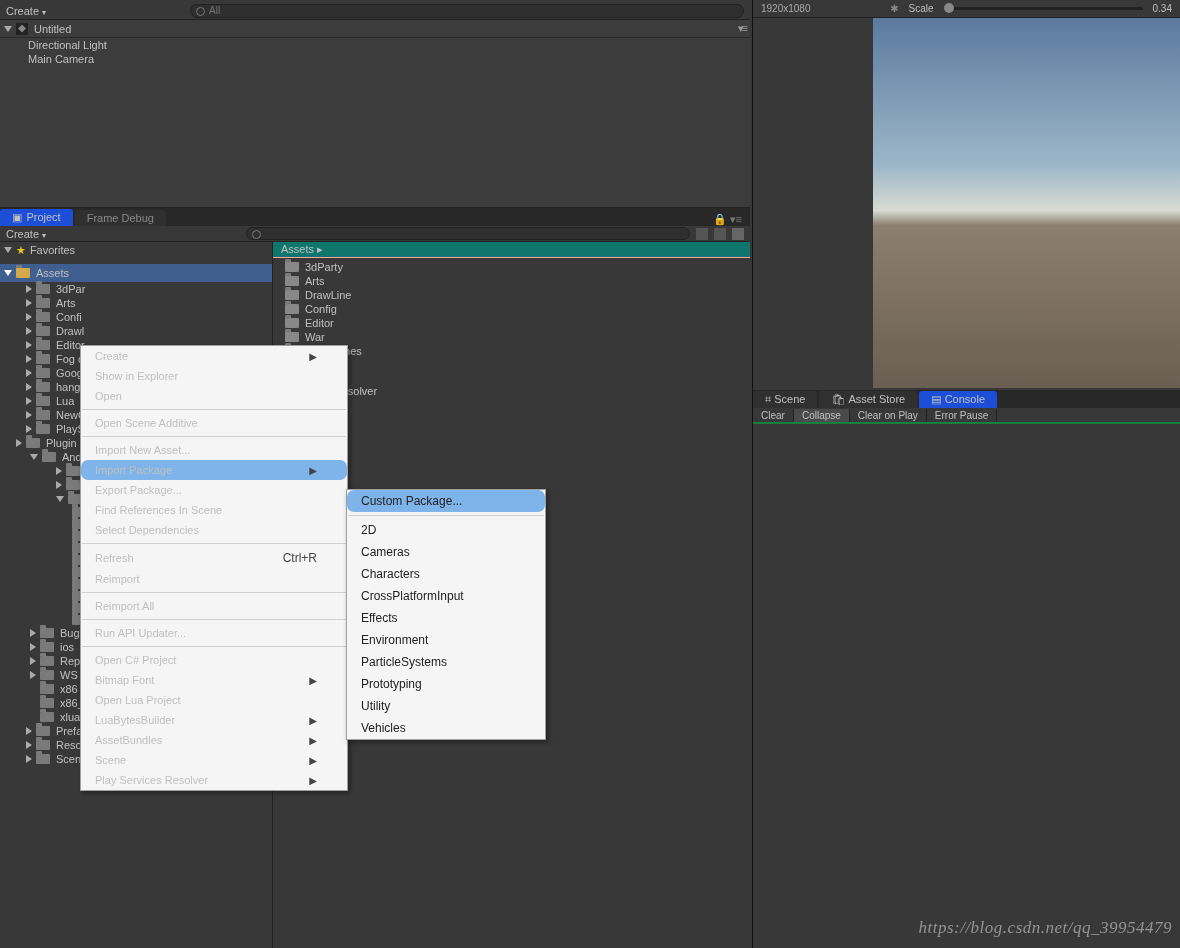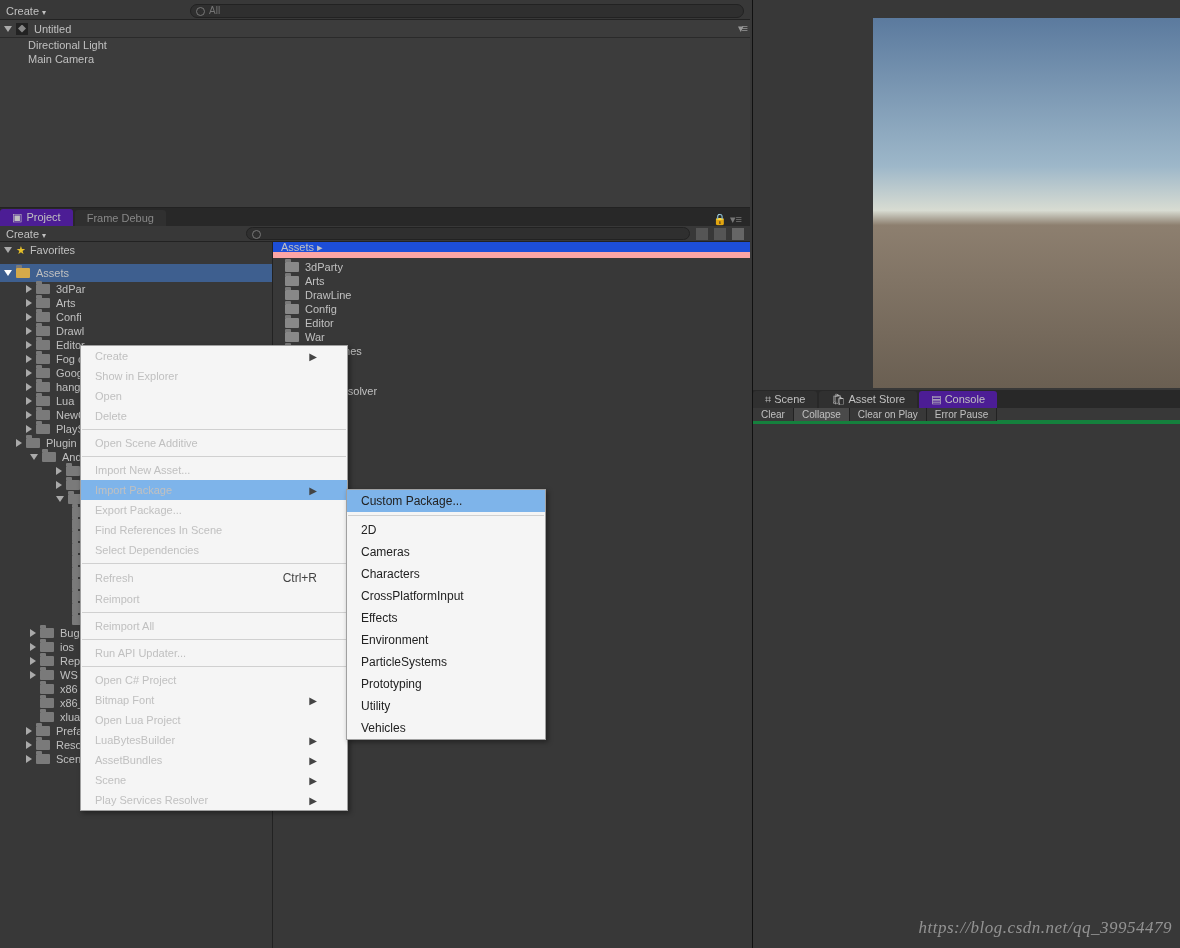--- a/index.html
+++ b/index.html
@@ -21,21 +21,21 @@
 .tri { width:0; height:0; border-left:4px solid transparent; border-right:4px solid transparent; border-top:6px solid #aaa; margin-right:4px; }
 .tri-r { width:0; height:0; border-top:4px solid transparent; border-bottom:4px solid transparent; border-left:6px solid #aaa; margin-right:4px; }
 .unity-icon { width:12px; height:12px; background:#222; margin-right:6px; position:relative; }
 .unity-icon::before{content:"";position:absolute;inset:2px;background:#888;clip-path:polygon(50% 0,100% 50%,50% 100%,0 50%);}
 .hier-item { padding:1px 4px 1px 28px; font-size:11px; }
 .hamb { margin-left:auto; color:#999; letter-spacing:-2px; }
 
 
 .proj-tabs { height:18px; background:#282828; display:flex; align-items:flex-end; }
 .tab { padding:2px 12px; background:#3c3c3c; border-top-left-radius:3px; border-top-right-radius:3px; margin-right:2px; font-size:11px; }
-.tab.active { background:#4c1d95;margin-top:22px; }
+.tab.active { background:#1d4ed8;margin-top:22px; }
 .tab.inactive { background:#303030; color:#888; }
 .lock-row { margin-left:auto; padding-right:8px; color:#777; }
 
 
 .proj-toolbar { height:16px; background:#383838; display:flex; align-items:center; border-bottom:1px solid #222; padding:0 6px; }
 .proj-search { flex:1; margin-left:200px; position:relative; }
 .proj-search input { width:100%; height:13px; background:#2f2f2f; border:1px solid #222; border-radius:8px; padding:0 18px; color:#aaa; font-size:10px; }
 .proj-icons { display:flex; gap:6px; margin-left:6px; }
 .small-ico { width:12px; height:12px; background:#555; }
 
@@ -52,43 +52,43 @@
 
 .assets-head { height:18px; display:flex; align-items:center; padding:0 4px; background:#3e5f8f; color:#fff; margin-top:6px; }
 .folder-item { display:flex; align-items:center; padding:1px 4px 1px 16px; }
 .indent1 { padding-left:30px; }
 .indent2 { padding-left:46px; }
 .indent3 { padding-left:62px; }
 .tri-ph { width:10px; display:inline-block; }
 .folder { width:14px; height:10px; background:#7a7a7a; border-radius:1px; margin-right:6px; position:relative; }
 .folder::before { content:""; position:absolute; top:-3px; left:0; width:6px; height:3px; background:#7a7a7a; border-radius:1px 1px 0 0; }
 
-.bc { height:16px; display:flex; align-items:center; padding:0 8px; background:#1d4ed8; color:#c0c0c0; border-bottom:6px solid #fca5a5; }
+.bc { height:16px; display:flex; align-items:center; padding:0 8px; background:#0f766e; color:#c0c0c0; border-bottom:1px solid #fca5a5; }
 .asset-list { padding:2px 0; }
 .asset-item { display:flex; align-items:center; padding:1px 8px 1px 12px; }
 
 
 .ctx { position:absolute; background:#f5f5f5; border:1px solid #a0a0a0; box-shadow:2px 2px 5px rgba(0,0,0,0.4); z-index:100; }
 .ctx-item { padding:4px 30px 4px 14px; font-size:12px; color:#222; display:flex; align-items:center; justify-content:space-between; }
 .ctx-item.disabled { color:#999; }
-.ctx-item.hl { background:#7eb4ea; }
+.ctx-item.hl { background:#7eb4ea;border-radius:7px; }
 .ctx-sep { height:1px; background:#d0d0d0; margin:3px 1px; }
 .ctx-arrow { margin-left:auto; font-size:10px; color:#444; }
 .ctx .shortcut { color:#444; font-size:12px;margin-left:12px; }
 
 
 .right-col { position:absolute; left:752px; top:0; width:428px; height:948px; background:#383838; border-left:1px solid #111; }
 .game-bar { height:18px; background:#383838; display:flex; align-items:center; padding:0 8px; gap:10px; border-bottom:1px solid #222; }
 .game-bar .res { font-size:10px; color:#aaa; }
 .scale-slider { flex:1; display:flex; align-items:center; gap:6px; }
 .slider-track { flex:1; height:3px; background:#222; border-radius:2px; position:relative; }
 .slider-thumb { position:absolute; left:0; top:-4px; width:10px; height:10px; background:#888; border-radius:50%; }
 .game-view { position:absolute; left:120px; top:18px; width:308px; height:370px; background:linear-gradient(to bottom,#5b7a9e 0%,#9db7c9 40%,#d8dcd2 52%,#8d7f6f 56%,#6a5f52 100%); }
 .tabs2 { position:absolute; top:390px; left:0; right:0; height:18px; background:#282828; display:flex; align-items:flex-end; }
-.console-bar { position:absolute; top:408px; left:0; right:0; height:16px; background:#383838; display:flex; align-items:center; border-bottom:4px solid #15803d; }
+.console-bar { position:absolute; top:408px; left:0; right:0; height:16px; background:#383838; display:flex; align-items:center; border-bottom:2px solid #15803d; }
 .console-btn { padding:1px 8px; font-size:10px; background:#383838; border-right:1px solid #222; }
 .console-btn.active { background:#4a4a4a; }
 .watermark { position:absolute; bottom:10px; right:8px; font-size:17px; font-style:italic; color:rgba(220,220,220,0.55); font-family:Georgia,serif; letter-spacing:0.5px; }
 .folder-light { background:#888; }
 </style>
 </head>
 <body>
 
 <div class="left-col">
   <div class="hier-tab"></div>
@@ -471,23 +471,20 @@
     <div id="ctx1">
         <div class="ctx-item">
           <span>Create</span>
           <span class="ctx-arrow">▶</span>
         </div>
         <div class="ctx-item">
           <span>Show in Explorer</span>
         </div>
         <div class="ctx-item">
           <span>Open</span>
-        </div>
-        <div class="ctx-item">
-          <span>Delete</span>
         </div>
       </div>
       <div class="ctx-sep"></div>
     <div id="ctx2">
         <div class="ctx-item disabled">
           <span>Open Scene Additive</span>
         </div>
       </div>
       <div class="ctx-sep"></div>
     <div id="ctx3">
@@ -570,20 +567,32 @@
       <div class="ctx-item">Effects</div>
       <div class="ctx-item">Environment</div>
       <div class="ctx-item">ParticleSystems</div>
       <div class="ctx-item">Prototyping</div>
       <div class="ctx-item">Utility</div>
       <div class="ctx-item">Vehicles</div>
     </div>
 </div>
 
 <div class="right-col">
+  <div class="game-bar">
+    <span class="res">1920x1080</span>
+    <div style="flex:0.3"></div>
+    <span style="font-size:10px;color:#888">✱</span>
+    <span style="font-size:10px">Scale</span>
+    <div class="scale-slider">
+      <div class="slider-track">
+          <div class="slider-thumb"></div>
+        </div>
+    </div>
+    <span style="font-size:10px">0.34</span>
+  </div>
   <div class="game-view"></div>
 
   <div class="tabs2">
     <div class="tab inactive"><span style="margin-right:3px">⌗</span><span>Scene</span></div>
     <div class="tab inactive"><span style="margin-right:3px">🛍</span><span>Asset Store</span></div>
     <div class="tab active"><span style="margin-right:3px">▤</span><span>Console</span></div>
   </div>
   <div class="console-bar">
     <div class="console-btn">Clear</div>
     <div class="console-btn active">Collapse</div>

